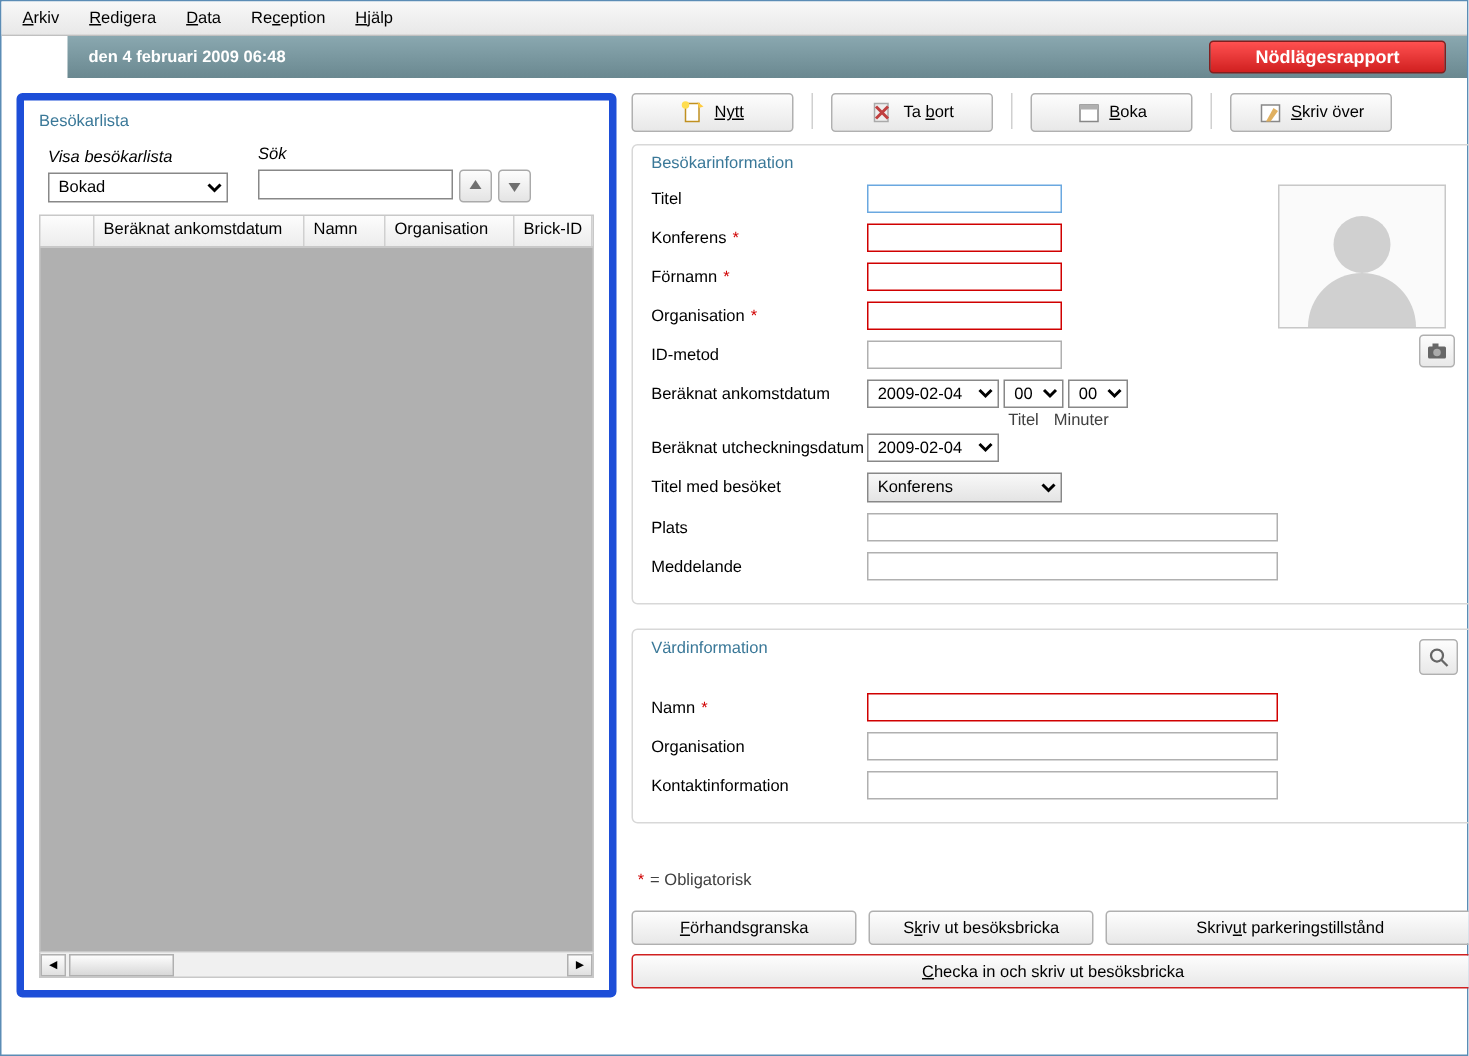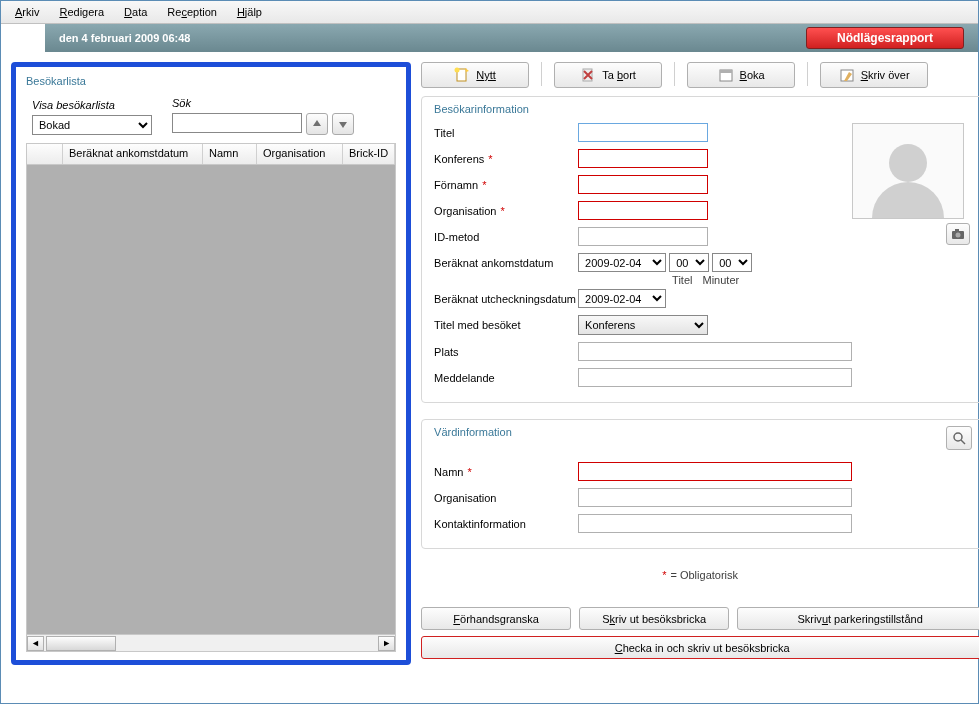--- a/index.html
+++ b/index.html
@@ -51,21 +51,21 @@
 .photo-box { width: 112px; height: 96px; border: 1px solid #c8c8c8; background: #fafafa; display: flex; align-items: flex-end; justify-content: center; position:relative;}
 .photo-silhouette { width: 80px; height: 80px; position:relative; overflow:hidden;}
 .photo-silhouette::before { content:""; position:absolute; width:38px; height:38px; background:#d0d0d0; border-radius:50%; left:21px; top:6px;}
 .photo-silhouette::after { content:""; position:absolute; width:72px; height:44px; background:#d0d0d0; border-radius:36px 36px 0 0; left:4px; top:44px;}
 .camera-btn { width: 24px; height: 22px; border: 1px solid #b0b0b0; background: linear-gradient(#fdfdfd,#e8e8e8); position: absolute; right: 0; top: 100px; border-radius:3px; display:flex; align-items:center; justify-content:center;}
 .date-input { width: 88px; height: 19px; border: 1px solid #888; }
 .time-sel { width: 40px; height: 19px; border: 1px solid #888; }
 .time-labels { font-size: 9px; display:flex; gap: 10px; margin-left:238px; margin-top:-5px; margin-bottom:3px; color:#404040;}
 .purpose-sel { width: 130px; height: 20px; border: 1px solid #888; background:linear-gradient(#f8f8f8,#e4e4e4);}
 .lookup-btn { width: 26px; height: 24px; border: 1px solid #b0b0b0; background: linear-gradient(#fdfdfd,#e8e8e8); border-radius:3px; position:absolute; right:10px; top:6px; display:flex; align-items:center; justify-content:center;}
-.mandatory-note { text-align: center; color: #404040; margin: 4px 8px 0 0; }
+.mandatory-note { text-align: left; color: #404040; margin: 16px 8px 0 0; }
 .mandatory-note .req { margin-right: 4px; }
 .bottom-buttons { margin-top: auto; }
 .brow { display: flex; gap: 8px; margin-bottom: 6px; }
 .bbtn { height: 23px; border: 1px solid #b0b0b0; background: linear-gradient(#fdfdfd,#e8e8e8); border-radius: 3px; display:flex; align-items:center; justify-content:center;}
 .bbtn.preview { width: 150px; }
 .bbtn.print1 { width: 150px; }
 .bbtn.print2 { flex: 1; text-align: center; }
 .bbtn.checkin { width: 100%; border: 1px solid #d02020; }
 .arrow-svg { width:10px; height:10px;}
 u{text-decoration:underline;}

